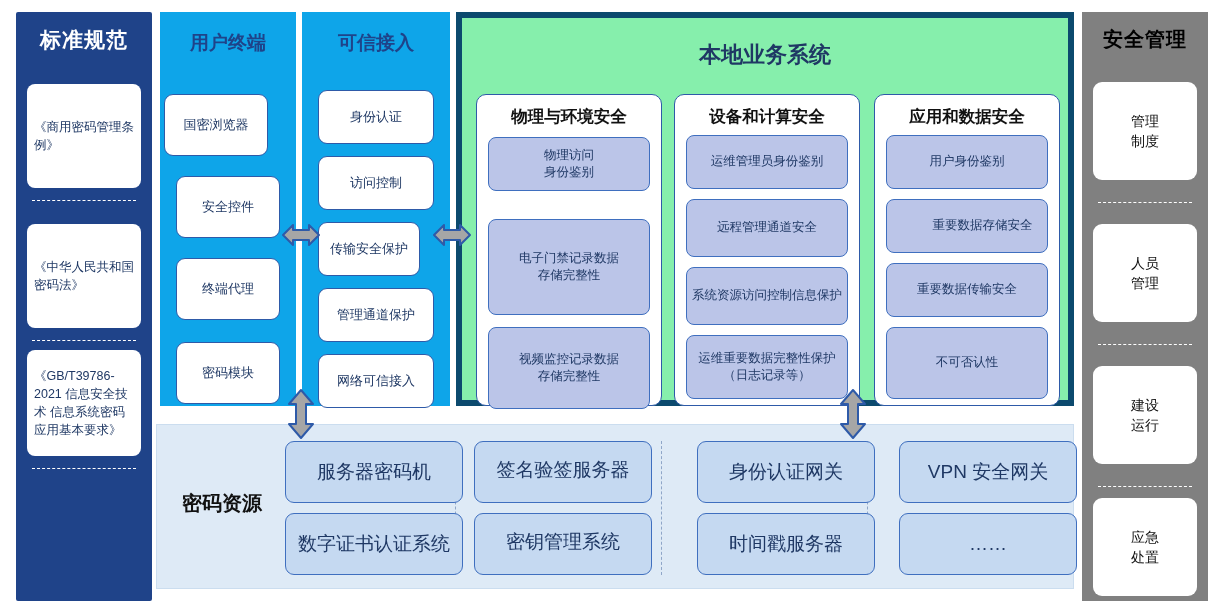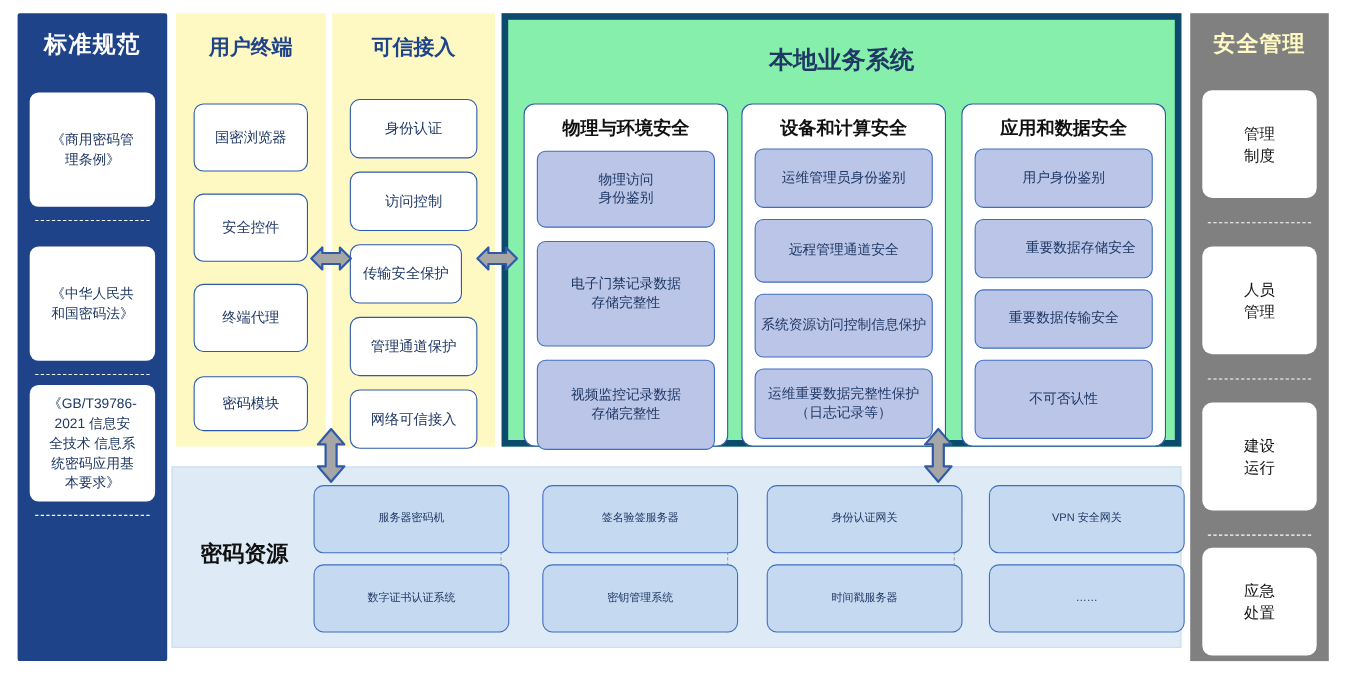--- a/index.html
+++ b/index.html
@@ -15,31 +15,31 @@
     left:16px;top:12px;width:136px;height:589px;
     background:#1F4389;border-radius:2px;
   }
   #standards-title{
     position:absolute;left:0;top:14px;width:100%;text-align:center;
     color:#ffffff;font-size:21px;font-weight:bold;letter-spacing:1px;
   }
   .std-item{
     position:absolute;left:11px;width:114px;background:#ffffff;
     border-radius:8px;display:flex;align-items:center;justify-content:center;
-    text-align:center;color:#1F3864;font-size:12.5px;line-height:1.45;
-    padding:4px 19px;box-sizing:border-box;
+    text-align:left;color:#1F3864;font-size:12.5px;line-height:1.45;
+    padding:4px 7px;box-sizing:border-box;
   }
   .std-sep{
     position:absolute;left:16px;width:104px;height:0;
     border-top:1px dashed #ffffff;
   }
 
   
   .gray-col{
-    top:12px;height:394px;background:#fef9c3;
+    top:12px;height:394px;background:#0ea5e9;
   }
   #col-terminal{left:160px;width:136px;}
   #col-access{left:302px;width:148px;}
   .col-title{
     position:absolute;left:0;top:18px;width:100%;text-align:center;
     font-size:19px;font-weight:bold;color:#1F4389;
   }
   .chip{
     position:absolute;background:#ffffff;border:1.6px solid #2E5AA8;
     border-radius:9px;display:flex;align-items:center;justify-content:center;
@@ -79,44 +79,44 @@
   #crypto-panel{
     left:156px;top:424px;width:918px;height:165px;
     background:#DEEAF6;border:1px solid #CBDDEF;
   }
   #crypto-title{
     position:absolute;left:10px;top:65px;width:110px;text-align:center;
     font-size:20px;font-weight:bold;color:#111111;
   }
   .crypto-group{position:absolute;top:16px;width:178px;height:134px;}
   #cg-0{left:128px;}
-  #cg-1{left:336px;}
+  #cg-1{left:317px;font-family:Liberation Mono, monospace;}
   #cg-2{left:540px;}
   #cg-3{left:742px;}
   .crypto-chip{
     position:absolute;left:0;width:100%;height:62px;
     background:#C5D9F1;border:1.4px solid #3F6FBF;border-radius:9px;
     display:flex;align-items:center;justify-content:center;text-align:center;
-    color:#1F3864;font-size:10px;line-height:1.35;padding:2px 6px;
+    color:#1F3864;font-size:19px;line-height:1.35;padding:2px 6px;
     box-sizing:border-box;
   }
   .crypto-chip.r0{top:0;}
   .crypto-chip.r1{top:72px;}
   .crypto-div{
     position:absolute;top:16px;height:134px;width:0;
     border-left:1px dashed #8FA6C8;
   }
 
   
   #mgmt-panel{
     left:1082px;top:12px;width:126px;height:589px;background:#808080;
   }
   #mgmt-title{
     position:absolute;left:0;top:14px;width:100%;text-align:center;
-    color:#fef9c3;font-size:20px;font-weight:bold;letter-spacing:1px;
+    color:#000000;font-size:20px;font-weight:bold;letter-spacing:1px;
   }
   .mgmt-item{
     position:absolute;left:11px;width:104px;background:#ffffff;
     border-radius:9px;display:flex;align-items:center;justify-content:center;
     text-align:center;color:#111111;font-size:14px;line-height:1.45;
   }
   .mgmt-sep{
     position:absolute;left:16px;width:94px;height:0;
     border-top:1px dashed #ffffff;
   }
@@ -133,40 +133,40 @@
 <div class="std-item" style="top: 72px; height: 104px;">《商用密码管理条例》</div>
     <div class="std-sep" style="top: 188px;"></div>
     <div class="std-item" style="top: 212px; height: 104px;">《中华人民共和国密码法》</div>
     <div class="std-sep" style="top: 328px;"></div>
     <div class="std-item" style="top: 338px; height: 106px;">《GB/T39786-2021 信息安全技术 信息系统密码应用基本要求》</div>
     <div class="std-sep" style="top: 456px;"></div>
   </div>
 
 <div class="abs gray-col" id="col-terminal">
   <div class="col-title">用户终端</div>
-<div class="chip" style="left: 16px; width: 104px; top: 82px; height: 62px;">国密浏览器</div>
+<div class="chip" style="left: 4px; width: 104px; top: 82px; height: 62px;">国密浏览器</div>
     <div class="chip" style="left: 16px; width: 104px; top: 164px; height: 62px;">安全控件</div>
     <div class="chip" style="left: 16px; width: 104px; top: 246px; height: 62px;">终端代理</div>
-    <div class="chip" style="left: 16px; width: 104px; top: 330px; height: 50px;">密码模块</div>
+    <div class="chip" style="left: 16px; width: 104px; top: 330px; height: 62px;">密码模块</div>
   </div>
 
 <div class="abs gray-col" id="col-access">
   <div class="col-title">可信接入</div>
 <div class="chip" style="left: 16px; width: 116px; top: 78px; height: 54px;">身份认证</div>
     <div class="chip" style="left: 16px; width: 116px; top: 144px; height: 54px;">访问控制</div>
     <div class="chip" style="left: 16px; width: 102px; top: 210px; height: 54px;">传输安全保护</div>
     <div class="chip" style="left: 16px; width: 116px; top: 276px; height: 54px;">管理通道保护</div>
     <div class="chip" style="left: 16px; width: 116px; top: 342px; height: 54px;">网络可信接入</div>
   </div>
 
 <div class="abs" id="main-panel">
   <div id="main-title">本地业务系统</div>
   <div class="group" id="group-0">
     <div class="group-title">物理与环境安全</div>
-  <div class="gchip" style="top: 42px; height: 70px;">物理访问<br>身份鉴别</div>
+  <div class="gchip" style="top: 42px; height: 54px;">物理访问<br>身份鉴别</div>
       <div class="gchip" style="top: 124px; height: 96px;">电子门禁记录数据<br>存储完整性</div>
       <div class="gchip" style="top: 232px; height: 82px;">视频监控记录数据<br>存储完整性</div>
     </div>
   <div class="group" id="group-1">
     <div class="group-title">设备和计算安全</div>
   <div class="gchip" style="top: 40px; height: 54px;">运维管理员身份鉴别</div>
       <div class="gchip" style="top: 104px; height: 58px;">远程管理通道安全</div>
       <div class="gchip" style="top: 172px; height: 58px;">系统资源访问控制信息保护</div>
       <div class="gchip" style="top: 240px; height: 64px;">运维重要数据完整性保护（日志记录等）</div>
     </div>

